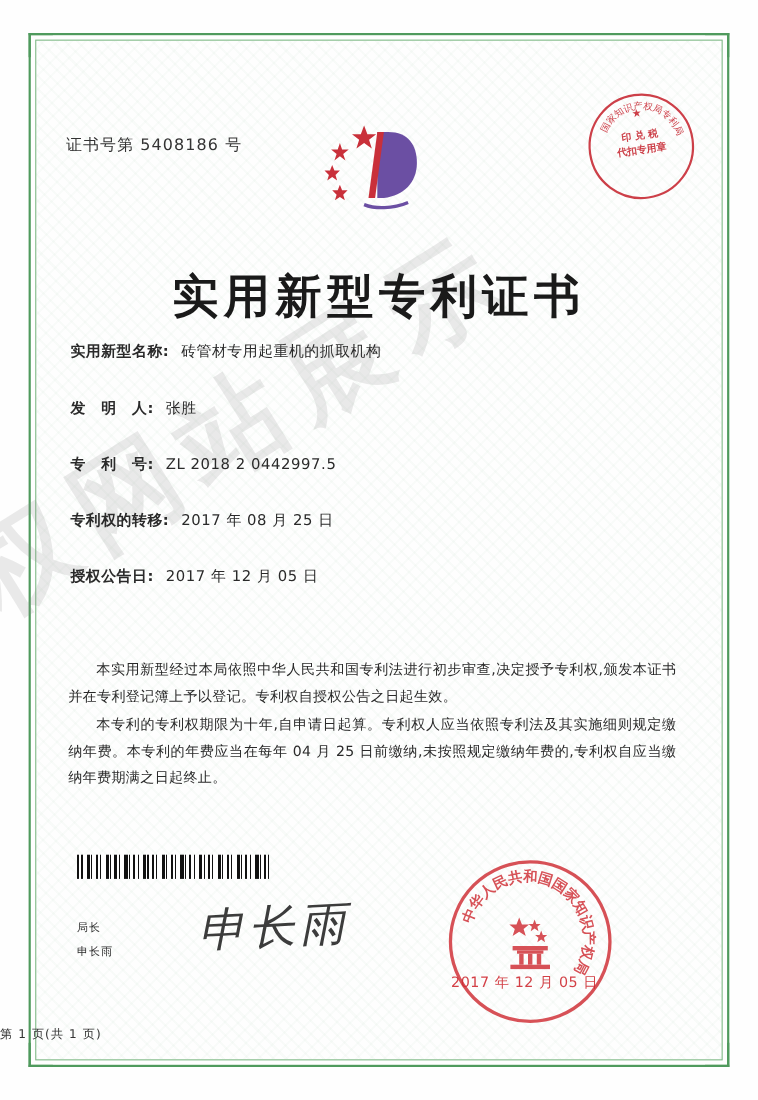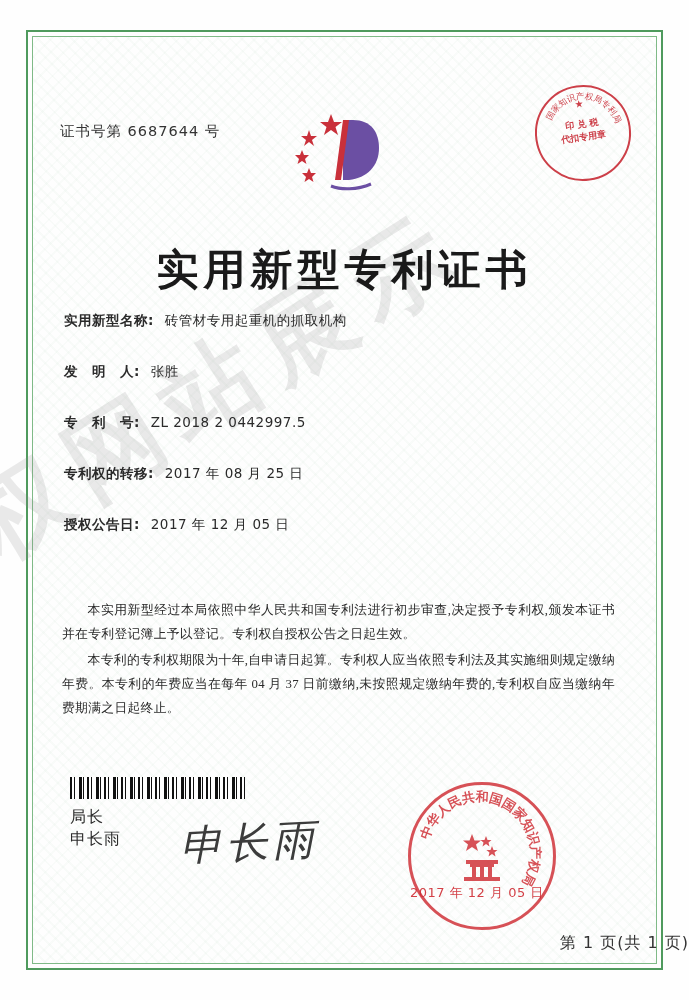--- a/index.html
+++ b/index.html
@@ -182,44 +182,44 @@
     top: 598px;
     font-size: 12.8px;
     line-height: 24px;
     color: #2a2a2a;
     text-align: justify;
     letter-spacing: 0.3px;
   }
   .body-text p {
     margin: 0 16px 2px 0;
     text-indent: 2em;
-    font-family: Liberation Serif, serif;
   }
 
   
   .barcode {
     position: absolute;
     left: 70px;
     top: 777px;
     width: 175px;
     height: 22px;
     background:
       repeating-linear-gradient(to right,
         #111 0 2px, #fff 2px 4px, #111 4px 5px, #fff 5px 9px,
         #111 9px 12px, #fff 12px 13px, #111 13px 14px, #fff 14px 17px);
   }
 
   
   .director {
     position: absolute;
     left: 70px;
-    top: 806px;
-    font-size: 16px;
+    top: 834px;
+    font-size: 10px;
     line-height: 22px;
     letter-spacing: 1px;
+    font-family: Liberation Mono, monospace;
   }
   .signature {
     position: absolute;
     left: 180px;
     top: 815px;
     font-size: 42px;
     color: #222;
     font-family: "DejaVu Serif", "Liberation Serif", serif;
     font-style: italic;
     letter-spacing: 4px;
@@ -257,42 +257,42 @@
     color: #cf2c33;
     letter-spacing: 0.5px;
     opacity: 0.9;
   }
 
   
   .footer {
     position: absolute;
     left: 0; right: 0;
     top: 933px;
-    text-align: right;
-    font-size: 16px;
+    text-align: left;
+    font-size: 11px;
     color: #333;
     letter-spacing: 1px;
   }
 </style>
 </head>
 <body>
 
 <div class="page">
 
   <div class="frame-outer"></div>
   <div class="frame-inner"></div>
   <div class="bg-tint"></div>
   <div class="frame-corner fc-tl"></div>
   <div class="frame-corner fc-tr"></div>
   <div class="frame-corner fc-bl"></div>
   <div class="frame-corner fc-br"></div>
 
   <div class="watermark">权网站展示</div>
 
-  <div class="cert-no">证书号第 6687644 号</div>
+  <div class="cert-no">证书号第 5408186 号</div>
 
   <div class="emblem">
     <svg width="120" height="90" viewBox="0 0 120 90" xmlns="http://www.w3.org/2000/svg">
       <g fill="#c9303a">
         <polygon points="46,6 49,14 57,14 50.5,19 53,27 46,22 39,27 41.5,19 35,14 43,14"></polygon>
         <polygon points="24,22 26,28 32,28 27,32 29,38 24,34 19,38 21,32 16,28 22,28"></polygon>
         <polygon points="17,42 19,47 24,47 20,51 21.5,56 17,53 12.5,56 14,51 10,47 15,47"></polygon>
         <polygon points="24,60 26,65 31,65 27,69 28.5,74 24,71 19.5,74 21,69 17,65 22,65"></polygon>
       </g>
       <path d="M58 12 L68 12 C86 12 94 24 94 40 C94 58 82 70 64 72 L58 72 Z" fill="#6b4fa3"></path>
@@ -339,21 +339,21 @@
       <span class="field-value">2017 年 08 月 25 日</span>
     </div>
     <div class="field-row">
       <span class="field-label">授权公告日:</span>
       <span class="field-value">2017 年 12 月 05 日</span>
     </div>
   </div>
 
   <div class="body-text">
     <p>本实用新型经过本局依照中华人民共和国专利法进行初步审查,决定授予专利权,颁发本证书并在专利登记簿上予以登记。专利权自授权公告之日起生效。</p>
-    <p>本专利的专利权期限为十年,自申请日起算。专利权人应当依照专利法及其实施细则规定缴纳年费。本专利的年费应当在每年 04 月 37 日前缴纳,未按照规定缴纳年费的,专利权自应当缴纳年费期满之日起终止。</p>
+    <p>本专利的专利权期限为十年,自申请日起算。专利权人应当依照专利法及其实施细则规定缴纳年费。本专利的年费应当在每年 04 月 25 日前缴纳,未按照规定缴纳年费的,专利权自应当缴纳年费期满之日起终止。</p>
   </div>
 
   <div class="barcode"></div>
 
   <div class="director">
     <div>局长</div>
     <div>申长雨</div>
   </div>
 
   <div class="signature">申长雨</div>

